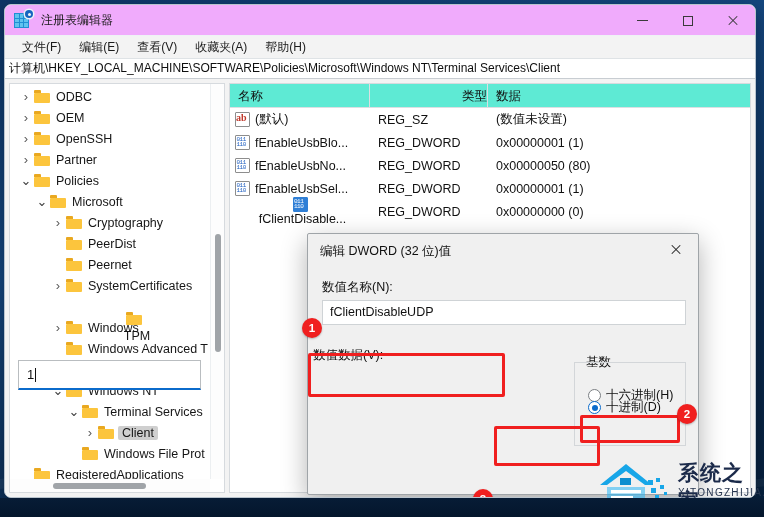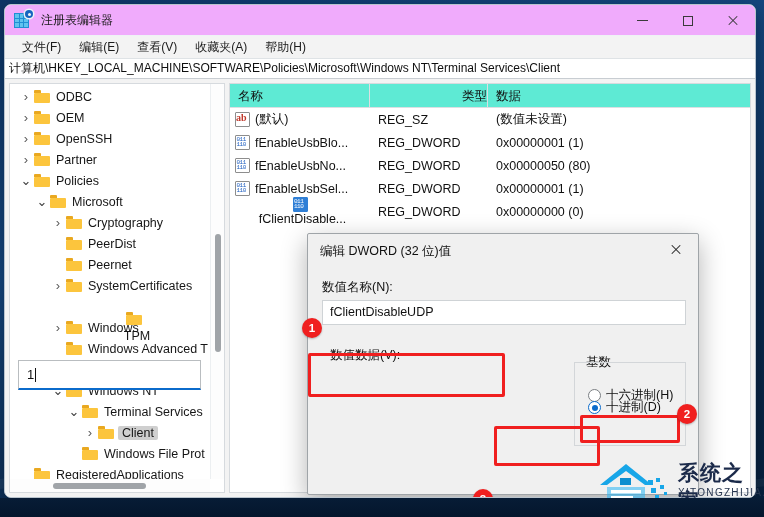--- a/index.html
+++ b/index.html
@@ -464,21 +464,21 @@
         <div id="dlgclose">
           <div class="gl-close"></div>
         </div>
       </div>
 
       <div class="dlabel" style="position:absolute;left:14px;top:45px;">数值名称(N):</div>
       <div id="nameinput">
         <span>fClientDisableUDP</span>
       </div>
 
-      <div class="dlabel" style="position:absolute;left:22px;top:113px;">数值数据(V):</div>
+      <div class="dlabel" style="position:absolute;left:5px;top:113px;">数值数据(V):</div>
 
       <div id="radixlegend">基数</div>
       <div id="radixbox"></div>
 
       <div class="radio" style="left:280px;top:153px;">
         <span class="rdot"></span>
         <span>十六进制(H)</span>
       </div>
       <div class="radio" style="left:280px;top:165px;">
         <span class="rdot on"></span>

